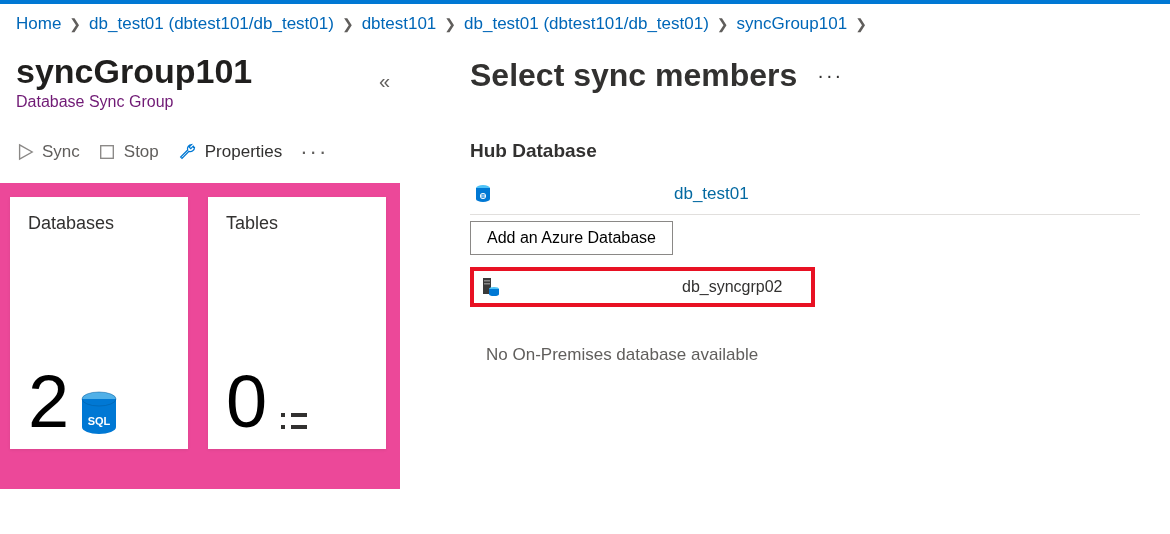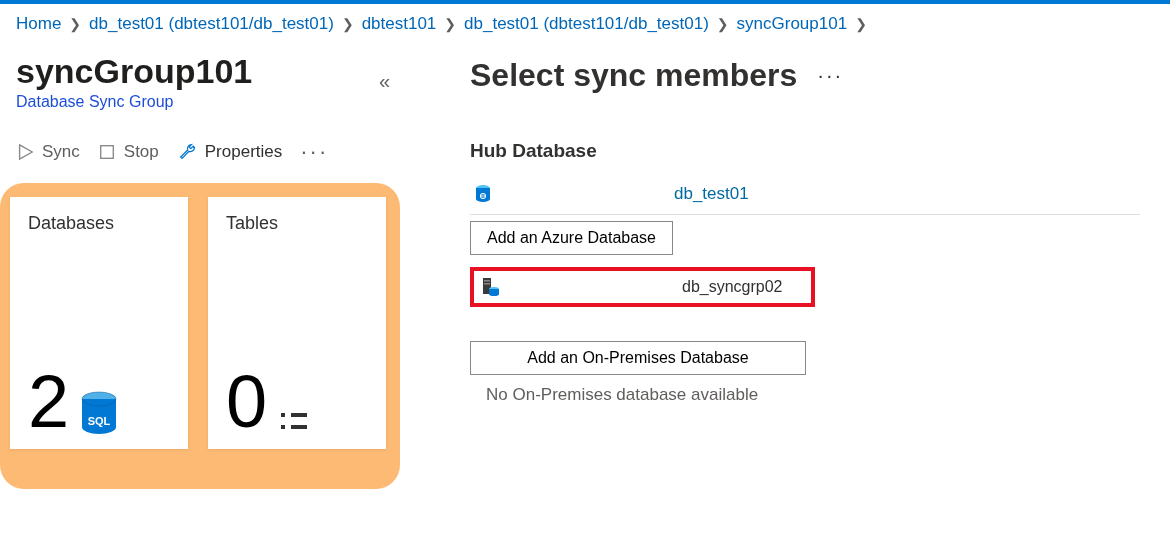--- a/index.html
+++ b/index.html
@@ -6,27 +6,27 @@
   body { font-family: "Segoe UI", Arial, sans-serif; background: #fff; color: #323130; width: 1170px; height: 534px; overflow: hidden; }
   .topbar { height: 4px; background: #0078d4; }
   .breadcrumb { display: flex; align-items: center; gap: 8px; padding: 10px 16px 8px 16px; font-size: 17px; color: #605e5c; flex-wrap: wrap; }
   .breadcrumb a { color: #0067b8; text-decoration: none; cursor: pointer; }
   .breadcrumb .sep { color: #605e5c; font-size: 14px; }
   .wrap { display: flex; }
   .left { width: 400px; padding-left: 16px; }
   .right { flex: 1; padding-left: 70px; padding-right: 30px; }
   .title-row { display: flex; align-items: center; justify-content: space-between; padding-top: 10px; padding-right: 4px;}
   .title { font-size: 34px; font-weight: 600; color: #201f1e; }
-  .subtitle { font-size: 16px; color: #1d4ed8; margin-top: 2px; }
+  .subtitle { font-size: 16px; color: #701a75; margin-top: 2px; }
   .collapse { font-size: 20px; color: #605e5c; cursor: pointer; padding-right: 6px;}
   .cmdbar { display: flex; align-items: center; gap: 18px; margin-top: 28px; padding-bottom: 18px; }
   .cmd { display: flex; align-items: center; gap: 8px; color: #605e5c; font-size: 17px; cursor: pointer; }
   .cmd.dark { color: #323130; }
   .cmdbar .dots { color: #605e5c; font-size: 22px; letter-spacing: 2px; cursor: pointer; }
-  .cards { display: flex; gap: 20px; background: #fdba74; padding: 14px 10px 40px 10px; margin-left:-16px;border-radius:24px;}
+  .cards { display: flex; gap: 20px; background: #ec4899; padding: 14px 10px 40px 10px; margin-left:-16px;}
   .card { background: #fff; width: 178px; height: 252px; padding: 16px 18px; box-shadow: 0 1px 3px rgba(0,0,0,0.08); position: relative; }
   .card-label { font-size: 18px; color: #323130; }
   .card-body { position: absolute; bottom: 10px; left: 18px; display: flex; align-items: flex-end; gap: 10px;}
   .big { font-size: 74px; font-weight: 400; line-height: 1; color: #000; }
   .panel-title-row { display:flex; align-items:center; gap: 20px; padding-top: 15px;}
   .panel-title { font-size: 32px; font-weight: 600; }
   .dots2 { font-size:20px; letter-spacing:2px; cursor:pointer; color:#323130;}
   .section { font-size: 19px; font-weight: 600; margin-top: 46px; margin-bottom: 12px;}
   .row { display: flex; align-items: center; border-bottom: 1px solid #e1dfdd; padding: 10px 4px; font-size: 17px;}
   .row .ico { width: 200px; display:flex; align-items:center;}
@@ -153,16 +153,15 @@
           <rect x="2" y="3" width="6" height="1.5" fill="#888"></rect>
           <rect x="2" y="6" width="6" height="1.5" fill="#888"></rect>
           <ellipse cx="12" cy="12" rx="5" ry="2" fill="#4fc3f7"></ellipse>
           <path d="M7 12 v5 a5 2 0 0 0 10 0 v-5" fill="#0078d4"></path>
         </svg>
       </span>
       <span class="val">db_syncgrp02</span>
     </div>
 
     <div style="height:28px"></div>
-    <button class="btn wide">Add an On-Premises Database</button>
     <div class="note">No On-Premises database available</div>
   </div>
 </div>
 
 </body></html>

